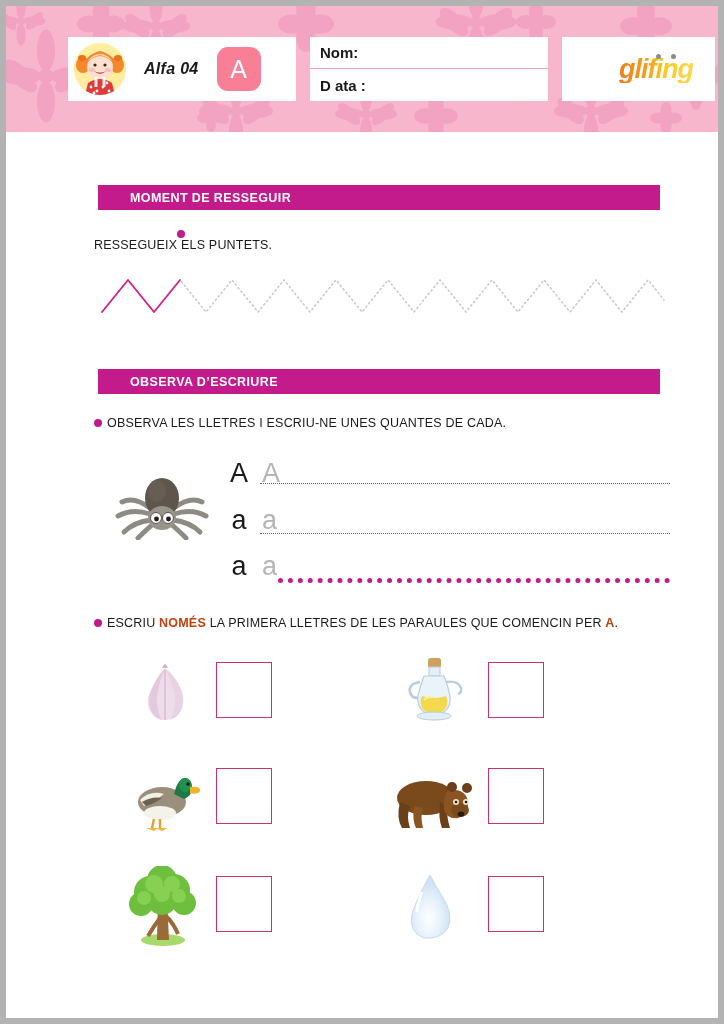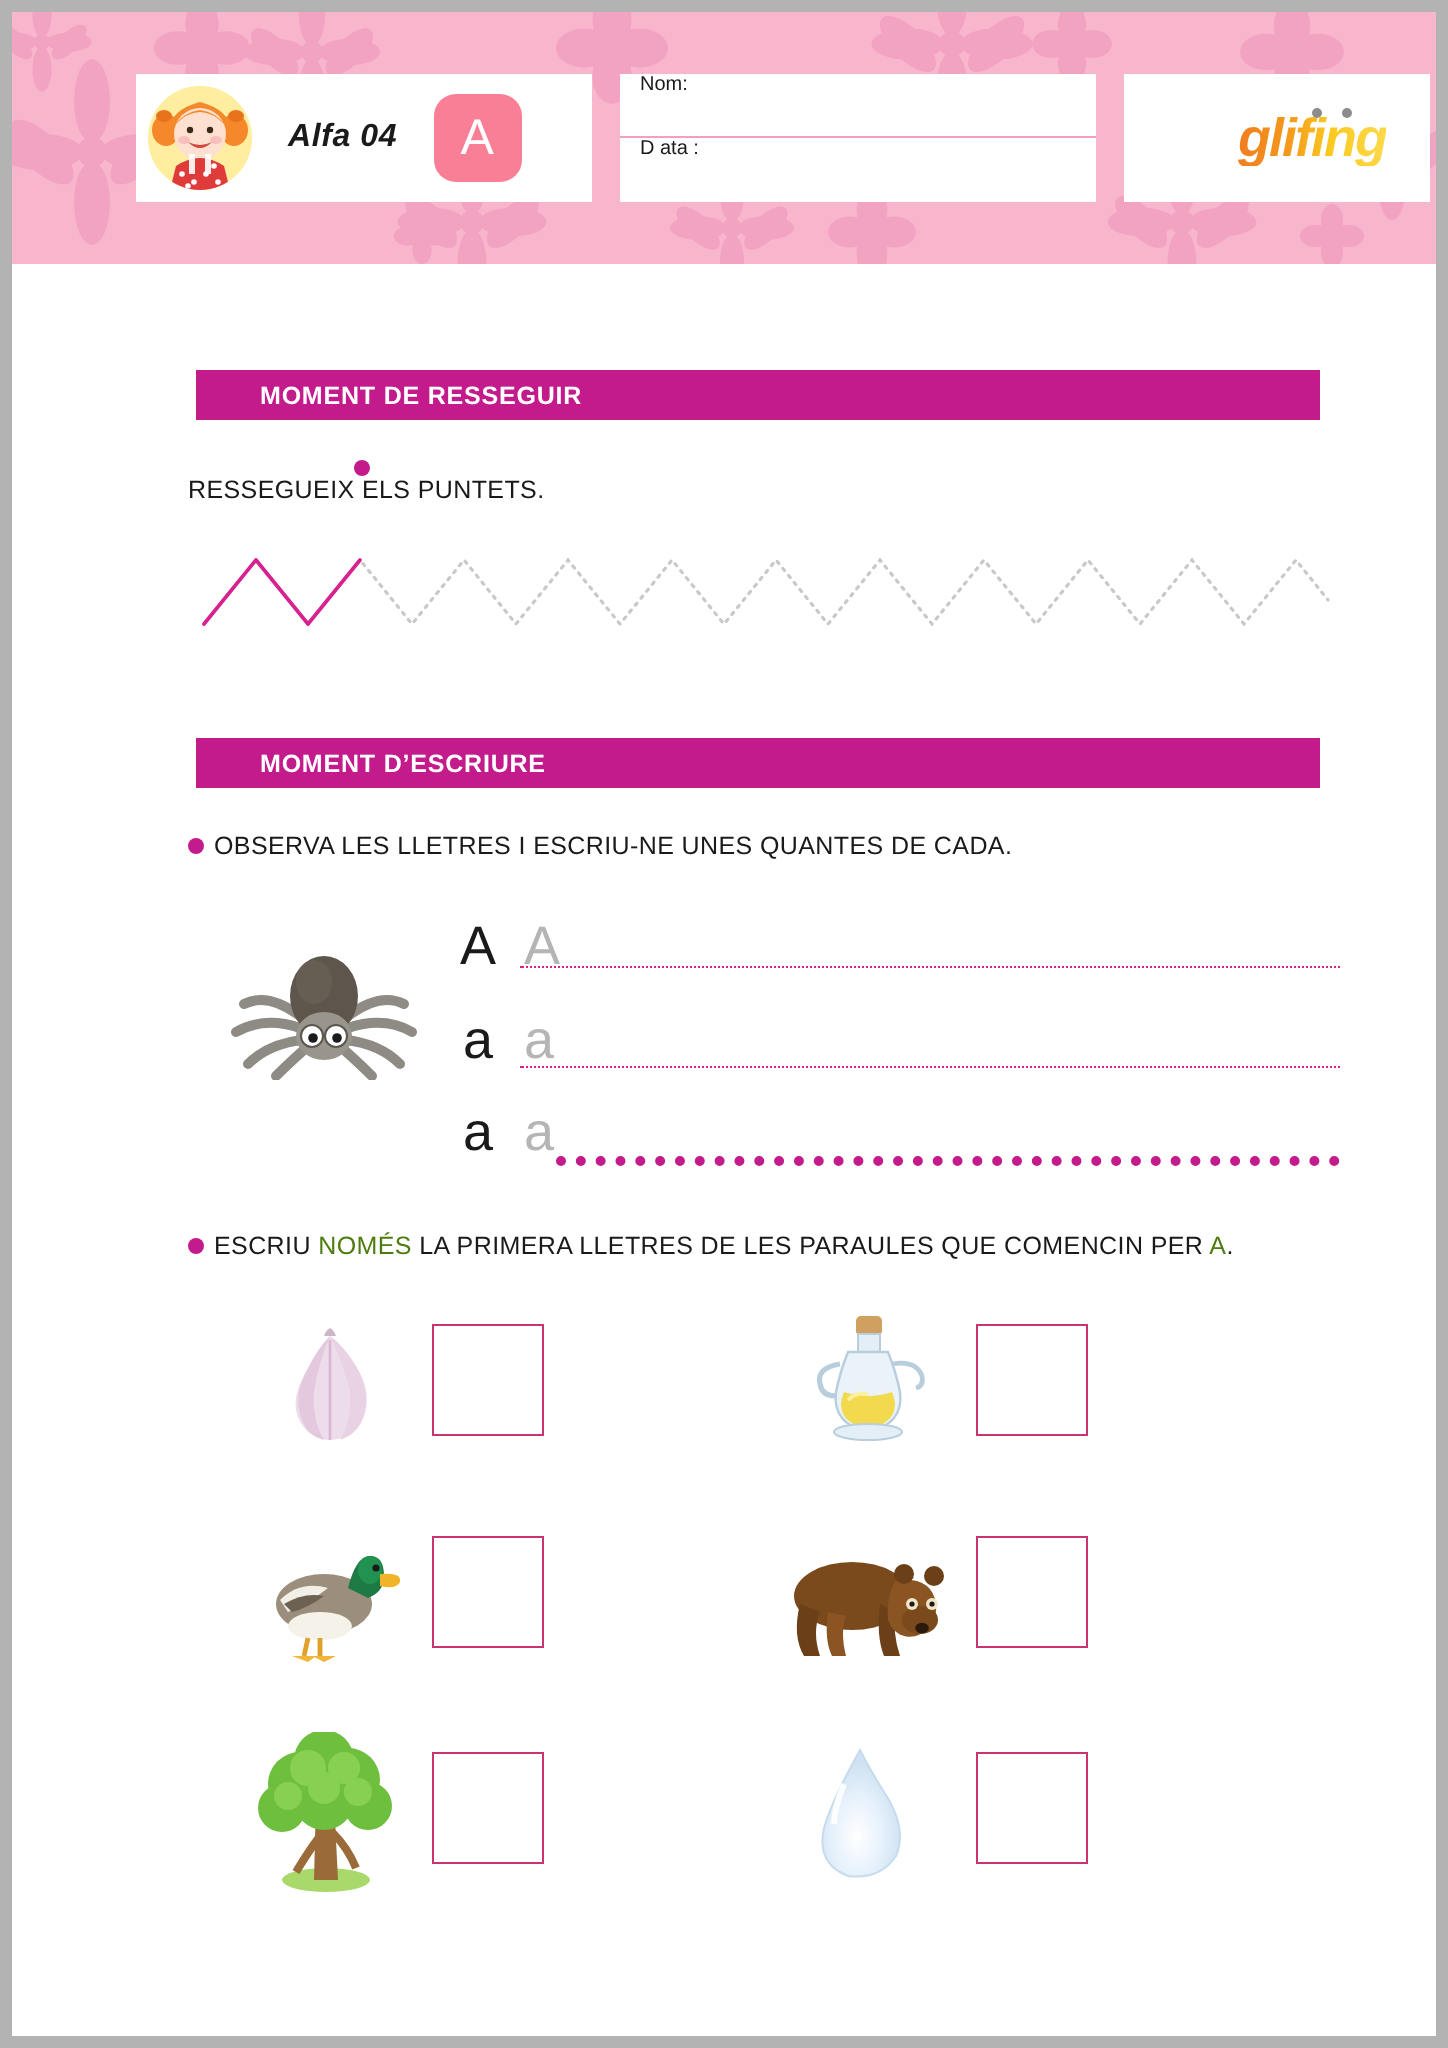--- a/index.html
+++ b/index.html
@@ -81,25 +81,26 @@
     background: #ffffff;
     width: 238px;
     margin-left: 14px;
     box-sizing: border-box;
     display: flex;
     flex-direction: column;
   }
   .field-row {
     flex: 1 1 50%;
     display: flex;
-    align-items: flex-start;
+    align-items: center;
     padding-left: 10px;
-    font-size: 10px;
+    font-size: 15px;
     color: #1a1a1a;
     box-sizing: border-box;
+    font-weight: bold;
   }
   .field-row.first { border-bottom: 1px solid #f49ec2; }
 
   .logo-card {
     background: #ffffff;
     width: 118px;
     margin-left: 14px;
     display: flex; align-items: center; justify-content: center; padding-left: 35px;
   }
   .logo-text {
@@ -151,21 +152,21 @@
     align-items: center;
     white-space: nowrap;
   }
   .bullet {
     width: 8px; height: 8px;
     border-radius: 50%;
     background: #c31b8c;
     margin-right: 5px;
     flex: 0 0 auto;
   }
-  .hl { color: #4d7c0f; }
+  .hl { color: #c2410c; font-weight: bold; }
 
   
   .zigzag-wrap { position: absolute; left: 92px; top: 142px; width: 570px; height: 42px; }
 
   
   .letter-row { position: absolute; left: 0; width: 712px; height: 46px; display: flex; align-items: center; }
   .model-black {
     position: absolute;
     width: 30px; text-align: center;
     font-size: 27px; color: #1a1a1a;
@@ -315,21 +316,21 @@
 
     <div class="zigzag-wrap">
       <svg viewBox="0 0 570 42" width="570" height="42">
 
         <polyline points="4,38 30,6 56,38 82,6 108,38 134,6 160,38 186,6 212,38 238,6 264,38 290,6 316,38 342,6 368,38 394,6 420,38 446,6 472,38 498,6 524,38 550,6 566,26" fill="none" stroke="#c9c9c9" stroke-width="1.6" stroke-dasharray="1.3 3.2" stroke-linecap="round"></polyline>
 
         <polyline points="4,38 30,6 56,38 82,6" fill="none" stroke="#d6218f" stroke-width="1.8" stroke-linecap="round" stroke-linejoin="round"></polyline>
       </svg>
     </div>
 
-    <div class="section-bar" style="top:237px;">MOMENT D’ESCRIURE</div>
+    <div class="section-bar" style="top:237px;">OBSERVA D’ESCRIURE</div>
 
     <div class="instruction" style="top:284px;">
       <span class="bullet"></span>
       <span>OBSERVA LES LLETRES I ESCRIU-NE UNES QUANTES DE CADA.</span>
     </div>
 
     <div class="spider" style="top:342px;">
       <svg viewBox="0 0 96 66" width="96" height="66">
         <g stroke="#8d8b84" stroke-width="5" fill="none" stroke-linecap="round">
           <path d="M36 34 Q20 22 8 28"></path>

